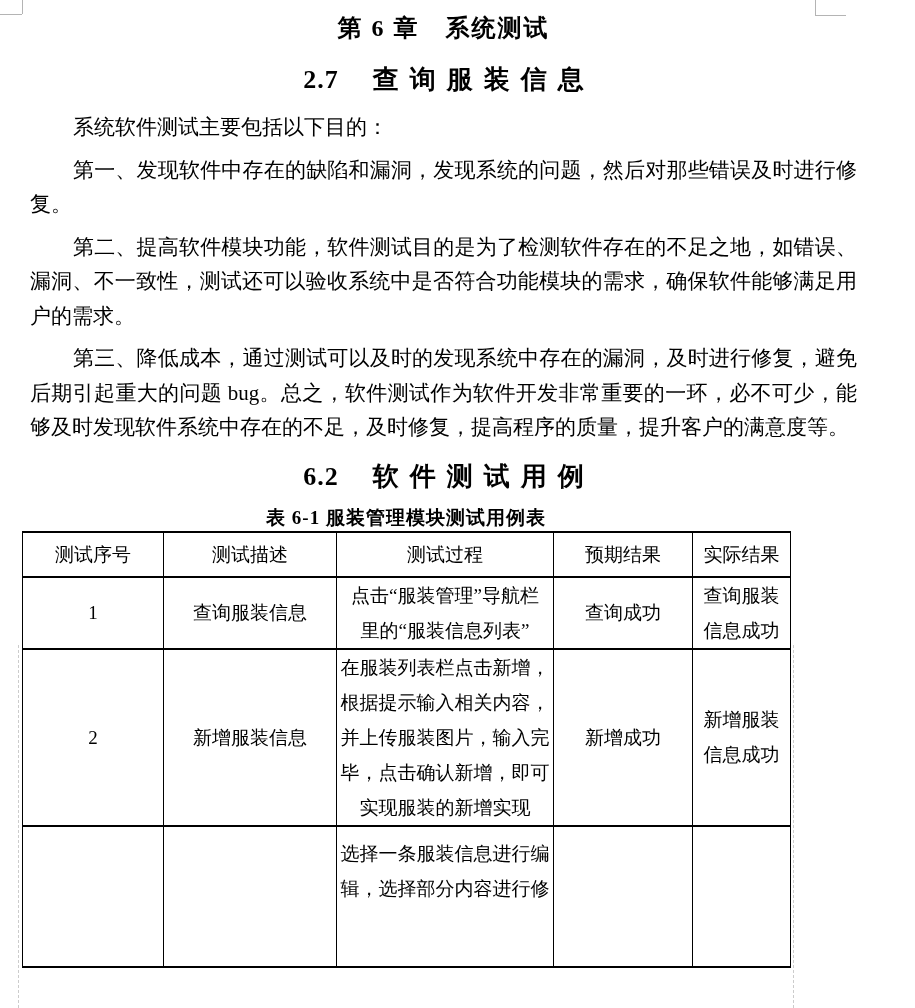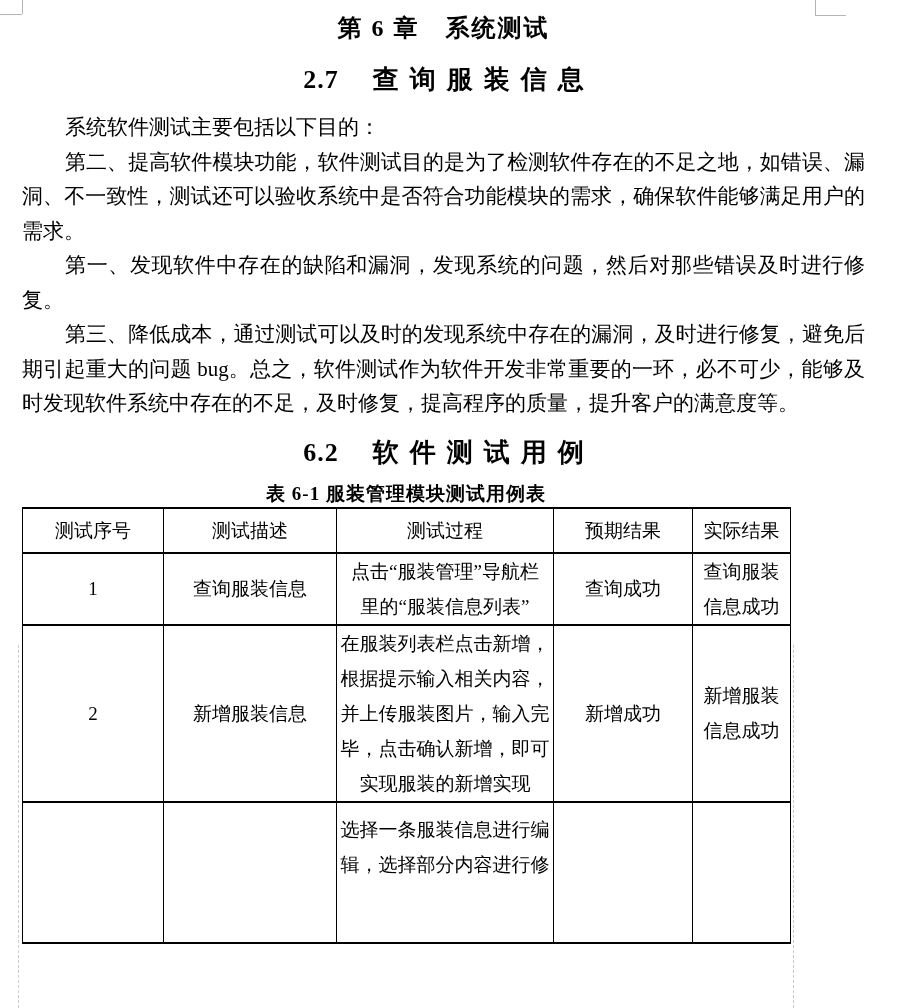--- a/index.html
+++ b/index.html
@@ -30,21 +30,21 @@
   }
   h2.section{
     font-size:26px;font-weight:bold;text-align:center;
     margin:10px 0 12px;line-height:36px;
   }
   h2.section.second{margin-top:14px;}
   h2.section .sec-num{margin-right:34px;letter-spacing:1px;}
   h2.section .sec-title{letter-spacing:11px;margin-right:-11px;}
 
   p.body{
-    font-size:21px;line-height:34.5px;margin:0;
+    font-size:21px;line-height:34.5px;margin:8px;
     text-align:justify;text-indent:43px;
   }
 
   .caption{
     width:768px;
     font-size:19px;font-weight:bold;text-align:center;
     margin:8px 0 0;line-height:22px;letter-spacing:1px;
   }
 
   table.testcases{
@@ -79,22 +79,22 @@
 
   <div class="content">
 
     <h1 class="chapter">第 6 章　系统测试</h1>
 
     <h2 class="section">
       <span class="sec-num">2.7</span><span class="sec-title">查询服装信息</span>
     </h2>
 
     <p class="body">系统软件测试主要包括以下目的：</p>
+    <p class="body">第一、发现软件中存在的缺陷和漏洞，发现系统的问题，然后对那些错误及时进行修复。</p>
     <p class="body">第二、提高软件模块功能，软件测试目的是为了检测软件存在的不足之地，如错误、漏洞、不一致性，测试还可以验收系统中是否符合功能模块的需求，确保软件能够满足用户的需求。</p>
-    <p class="body">第一、发现软件中存在的缺陷和漏洞，发现系统的问题，然后对那些错误及时进行修复。</p>
     <p class="body">第三、降低成本，通过测试可以及时的发现系统中存在的漏洞，及时进行修复，避免后期引起重大的问题 bug。总之，软件测试作为软件开发非常重要的一环，必不可少，能够及时发现软件系统中存在的不足，及时修复，提高程序的质量，提升客户的满意度等。</p>
 
     <h2 class="section second">
       <span class="sec-num">6.2</span><span class="sec-title">软件测试用例</span>
     </h2>
 
 
     <div class="caption">表 6-1 服装管理模块测试用例表</div>
 
     <table class="testcases">

